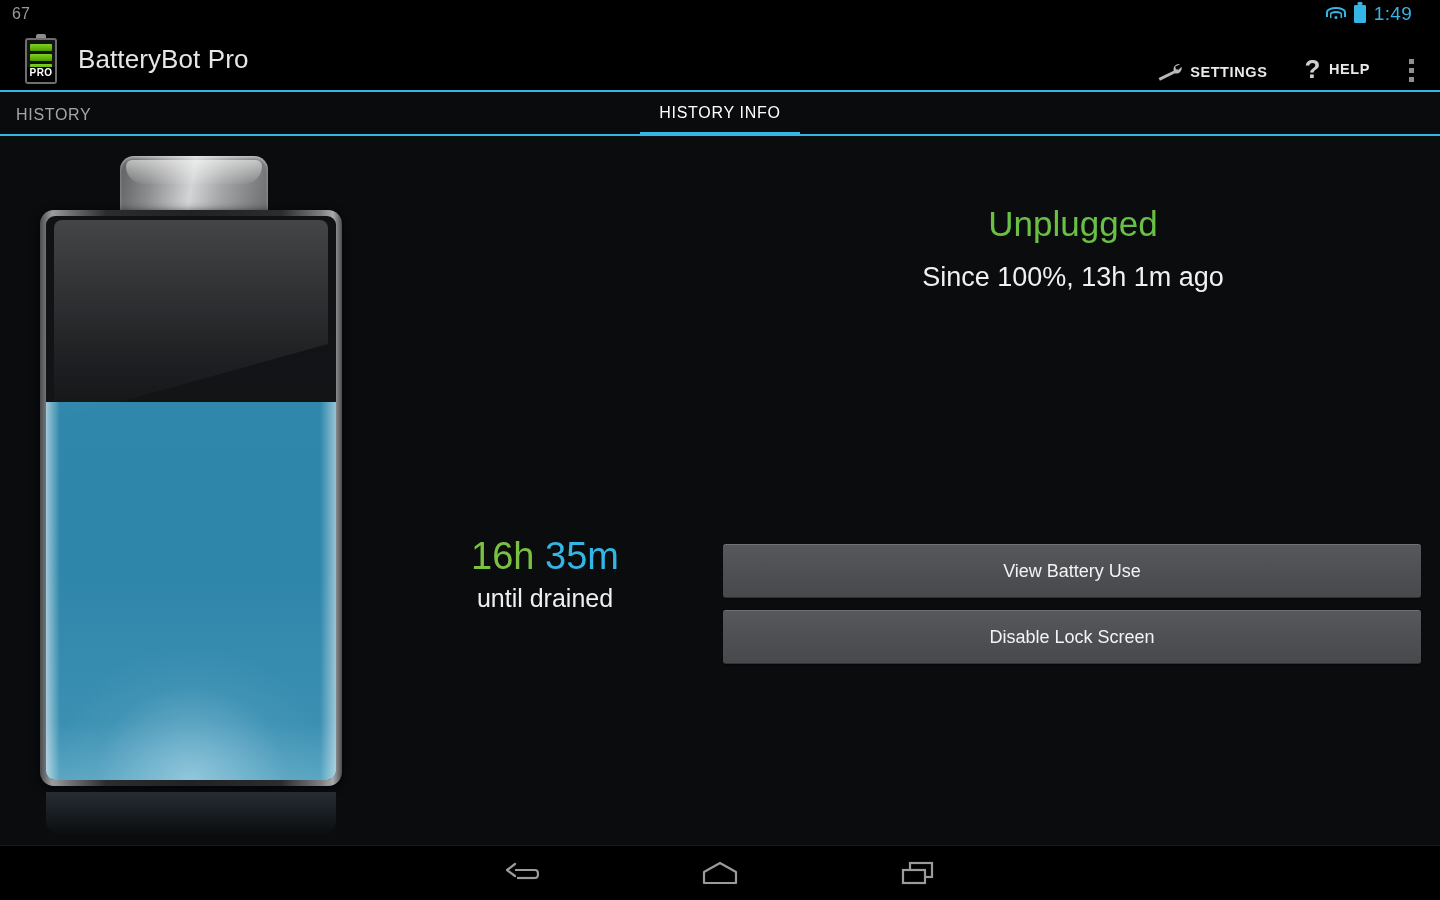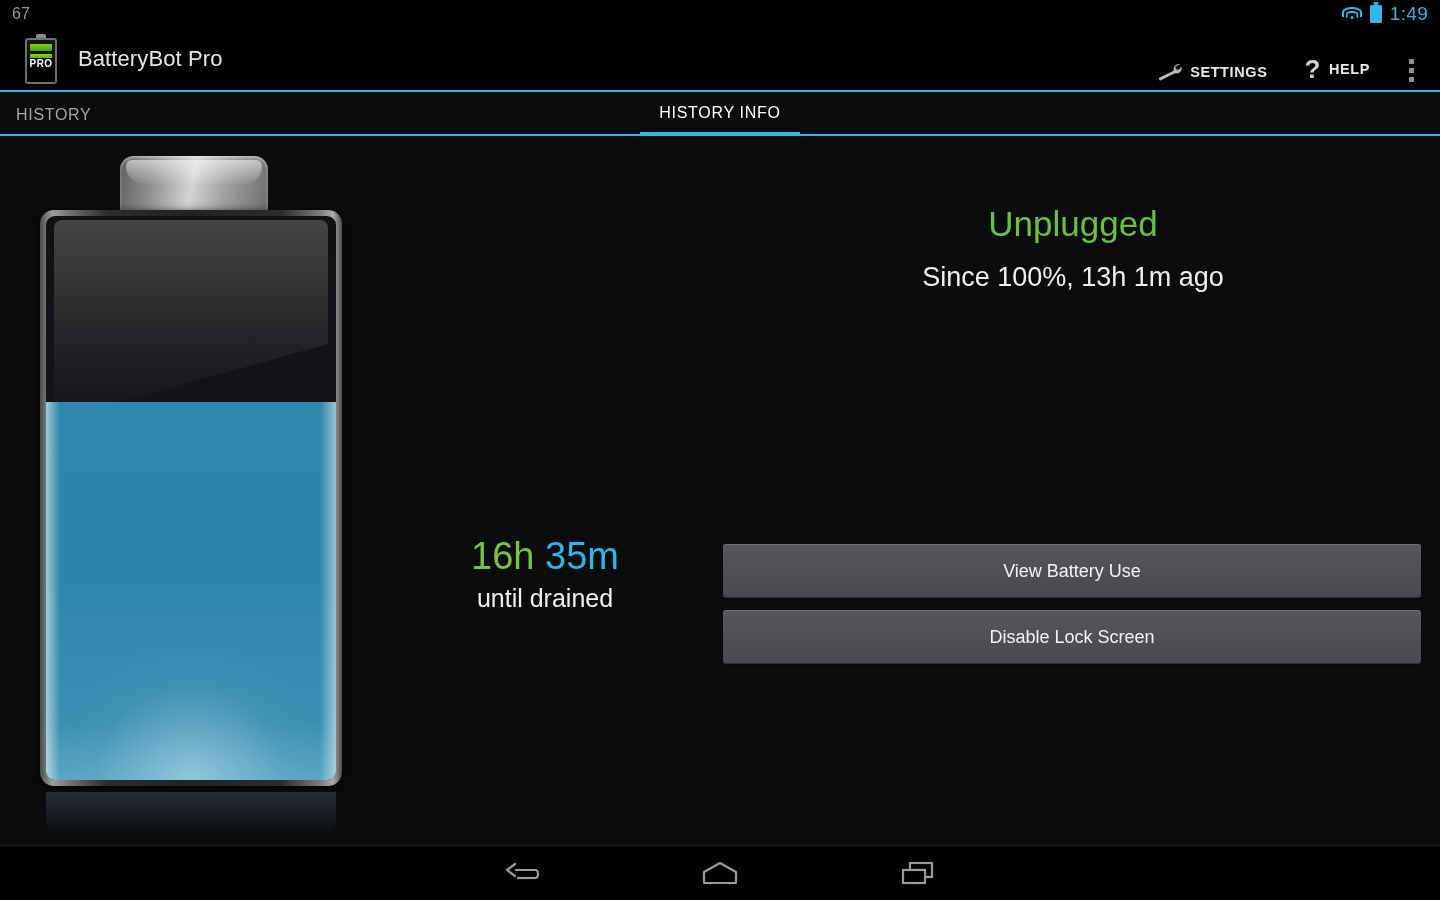--- a/index.html
+++ b/index.html
@@ -10,21 +10,21 @@
     -webkit-font-smoothing:antialiased;
   }
   .screen{position:relative;width:1440px;height:900px;background:#08090b;}
 
   
   .statusbar{
     position:absolute;top:0;left:0;width:1440px;height:28px;
     background:#000;display:flex;align-items:center;
   }
   .sb-left{padding-left:12px;color:#9a9a9a;font-size:16px;letter-spacing:.2px;}
-  .sb-right{margin-left:auto;display:flex;align-items:center;gap:8px;padding-right:12px;}
+  .sb-right{margin-left:auto;display:flex;align-items:center;gap:8px;padding-right:28px;}
   .sb-clock{color:#33b5e5;font-size:19px;letter-spacing:.3px;}
   .wifi-ic{width:20px;height:16px;position:relative;}
   .wifi-ic i{position:absolute;left:50%;transform:translateX(-50%);display:block;
     border:2.2px solid #33b5e5;border-bottom:none;border-radius:50% 50% 0 0;}
   .wifi-ic i.a{width:16px;height:8px;top:1px;}
   .wifi-ic i.b{width:9px;height:5px;top:5px;}
   .wifi-ic i.c{width:3px;height:3px;top:10px;border-radius:50%;background:#33b5e5;border:none;}
   .batt-ic{width:10px;height:16px;border:1.6px solid #33b5e5;border-radius:1px;position:relative;background:#33b5e5;}
   .batt-ic:before{content:"";position:absolute;top:-4px;left:50%;transform:translateX(-50%);
     width:5px;height:3px;background:#33b5e5;border-radius:1px;}
@@ -36,22 +36,22 @@
     border-bottom:2px solid #33b5e5;box-sizing:border-box;
   }
   .app-icon{margin-left:22px;width:38px;height:50px;position:relative;}
   .app-icon .tip{position:absolute;left:50%;transform:translateX(-50%);top:0;width:10px;height:5px;background:#8d8d8d;border-radius:2px 2px 0 0;}
   .app-icon .body{position:absolute;left:3px;top:4px;width:32px;height:46px;background:#141414;border:2px solid #6e6e6e;border-radius:3px;box-sizing:border-box;overflow:hidden;}
   .app-icon .seg{position:absolute;left:3px;width:22px;height:7px;background:linear-gradient(180deg,#7ed321,#4f9c00);border-radius:1px;}
   .app-icon .s1{top:4px;}
   .app-icon .s2{top:14px;}
   .app-icon .s3{top:24px;}
   .app-icon .pro{position:absolute;bottom:0;left:0;right:0;background:#000;color:#fff;
-     font-size:10px;font-weight:bold;text-align:center;letter-spacing:.4px;line-height:12px;height:24px;}
-  .app-title{margin-left:18px;color:#e6e6e6;font-size:22px;letter-spacing:.1px;}
+     font-size:10px;font-weight:bold;text-align:center;letter-spacing:.4px;line-height:12px;height:15px;}
+  .app-title{margin-left:18px;color:#e6e6e6;font-size:26px;letter-spacing:.1px;}
   .ab-right{margin-left:auto;display:flex;align-items:flex-end;height:46px;padding-right:6px;}
   .ab-item{display:flex;align-items:center;gap:8px;padding:0 18px;color:#e9e9e9;
     font-size:14.5px;font-weight:bold;letter-spacing:.6px;}
   .ab-div{width:1px;background:#3a3a3a;margin:4px 0;}
   .wrench{width:26px;height:20px;position:relative;}
   .wrench svg{display:block;}
   .qmark{font-size:26px;font-weight:bold;color:#cfcfcf;line-height:1;}
   .overflow{display:flex;flex-direction:column;justify-content:center;gap:4px;padding:0 20px;}
   .overflow span{display:block;width:5px;height:5px;background:#8f8f8f;}
 

